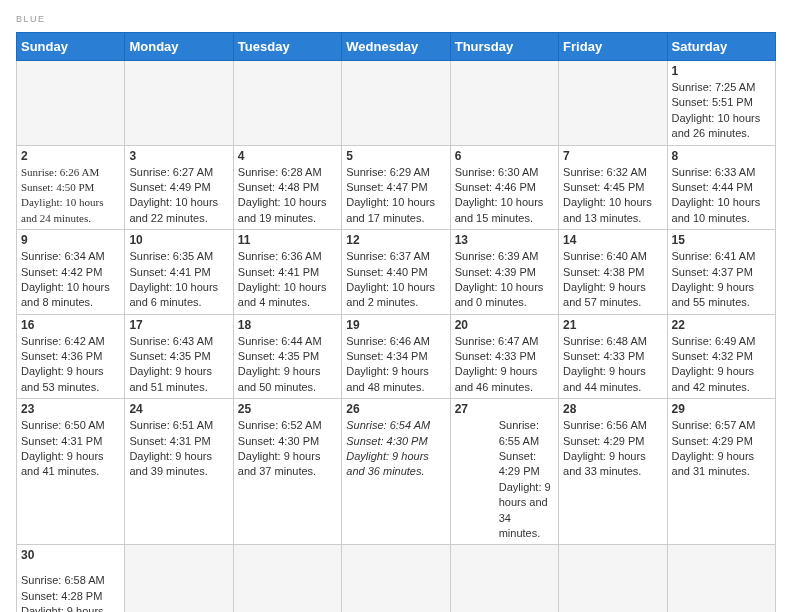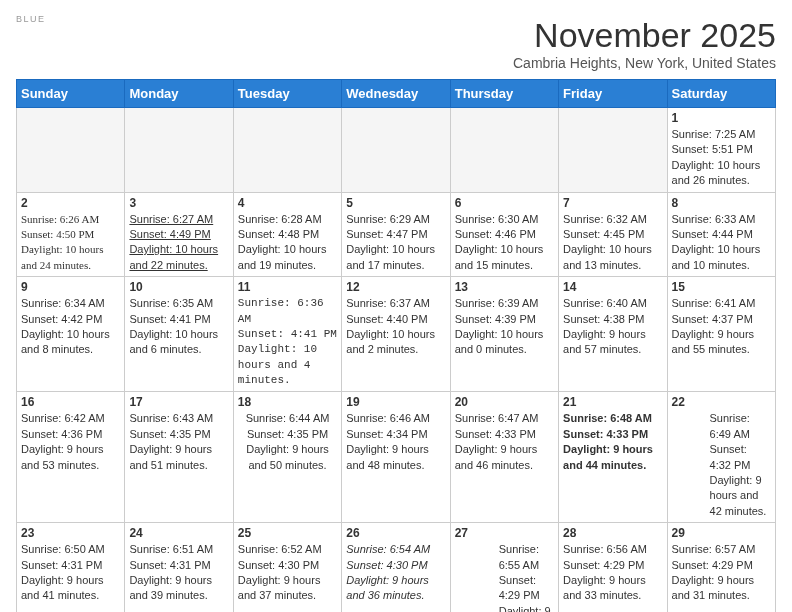--- a/index.html
+++ b/index.html
@@ -84,24 +84,20 @@
     .last-row td.has-data {
       background: #fff;
     }
   </style>
 </head>
 <body>
 
 <div class="header-area">
   <div class="logo-area">
     <div style="font-size:9px; color:#999; letter-spacing:1.5px; margin-top:-2px;">BLUE</div>
-  </div>
-  <div class="title-area">
-    <div class="month-title">November 2025</div>
-    <div class="location-title">Cambria Heights, New York, United States</div>
   </div>
 </div>
 
 <table class="calendar">
   <thead>
     <tr>
     <th>Sunday</th>
         <th>Monday</th>
         <th>Tuesday</th>
         <th>Wednesday</th>
@@ -127,21 +123,21 @@
       </tr>
       <tr>
         <td>
           <div class="day-number">2</div>
           <div class="day-info" style="white-space: pre-line; font-family: Liberation Serif, serif;">Sunrise: 6:26 AM
 Sunset: 4:50 PM
 Daylight: 10 hours and 24 minutes.</div>
         </td>
         <td>
           <div class="day-number">3</div>
-          <div class="day-info" style="white-space: pre-line; text-decoration: underline;">Sunrise: 6:27 AM
+          <div class="day-info" style="white-space: pre-line;">Sunrise: 6:27 AM
 Sunset: 4:49 PM
 Daylight: 10 hours and 22 minutes.</div>
         </td>
         <td>
           <div class="day-number">4</div>
           <div class="day-info" style="white-space: pre-line;">Sunrise: 6:28 AM
 Sunset: 4:48 PM
 Daylight: 10 hours and 19 minutes.</div>
         </td>
         <td>
@@ -177,21 +173,21 @@
 Daylight: 10 hours and 8 minutes.</div>
         </td>
         <td>
           <div class="day-number">10</div>
           <div class="day-info" style="white-space: pre-line;">Sunrise: 6:35 AM
 Sunset: 4:41 PM
 Daylight: 10 hours and 6 minutes.</div>
         </td>
         <td>
           <div class="day-number">11</div>
-          <div class="day-info" style="white-space: pre-line; font-family: Liberation Mono, monospace;">Sunrise: 6:36 AM
+          <div class="day-info" style="white-space: pre-line;">Sunrise: 6:36 AM
 Sunset: 4:41 PM
 Daylight: 10 hours and 4 minutes.</div>
         </td>
         <td>
           <div class="day-number">12</div>
           <div class="day-info" style="white-space: pre-line;">Sunrise: 6:37 AM
 Sunset: 4:40 PM
 Daylight: 10 hours and 2 minutes.</div>
         </td>
         <td>
@@ -221,45 +217,45 @@
 Daylight: 9 hours and 53 minutes.</div>
         </td>
         <td>
           <div class="day-number">17</div>
           <div class="day-info" style="white-space: pre-line;">Sunrise: 6:43 AM
 Sunset: 4:35 PM
 Daylight: 9 hours and 51 minutes.</div>
         </td>
         <td>
           <div class="day-number">18</div>
-          <div class="day-info" style="white-space: pre-line; text-align: center;">Sunrise: 6:44 AM
+          <div class="day-info" style="white-space: pre-line;">Sunrise: 6:44 AM
 Sunset: 4:35 PM
 Daylight: 9 hours and 50 minutes.</div>
         </td>
         <td>
           <div class="day-number">19</div>
           <div class="day-info" style="white-space: pre-line;">Sunrise: 6:46 AM
 Sunset: 4:34 PM
 Daylight: 9 hours and 48 minutes.</div>
         </td>
         <td>
           <div class="day-number">20</div>
           <div class="day-info" style="white-space: pre-line;">Sunrise: 6:47 AM
 Sunset: 4:33 PM
 Daylight: 9 hours and 46 minutes.</div>
         </td>
         <td>
           <div class="day-number">21</div>
-          <div class="day-info" style="white-space: pre-line; font-weight: bold;">Sunrise: 6:48 AM
+          <div class="day-info" style="white-space: pre-line;">Sunrise: 6:48 AM
 Sunset: 4:33 PM
 Daylight: 9 hours and 44 minutes.</div>
         </td>
         <td>
           <div class="day-number">22</div>
-          <div class="day-info" style="white-space: pre-line; margin-left: 38px;">Sunrise: 6:49 AM
+          <div class="day-info" style="white-space: pre-line;">Sunrise: 6:49 AM
 Sunset: 4:32 PM
 Daylight: 9 hours and 42 minutes.</div>
         </td>
       </tr>
       <tr>
         <td>
           <div class="day-number">23</div>
           <div class="day-info" style="white-space: pre-line;">Sunrise: 6:50 AM
 Sunset: 4:31 PM
 Daylight: 9 hours and 41 minutes.</div>

